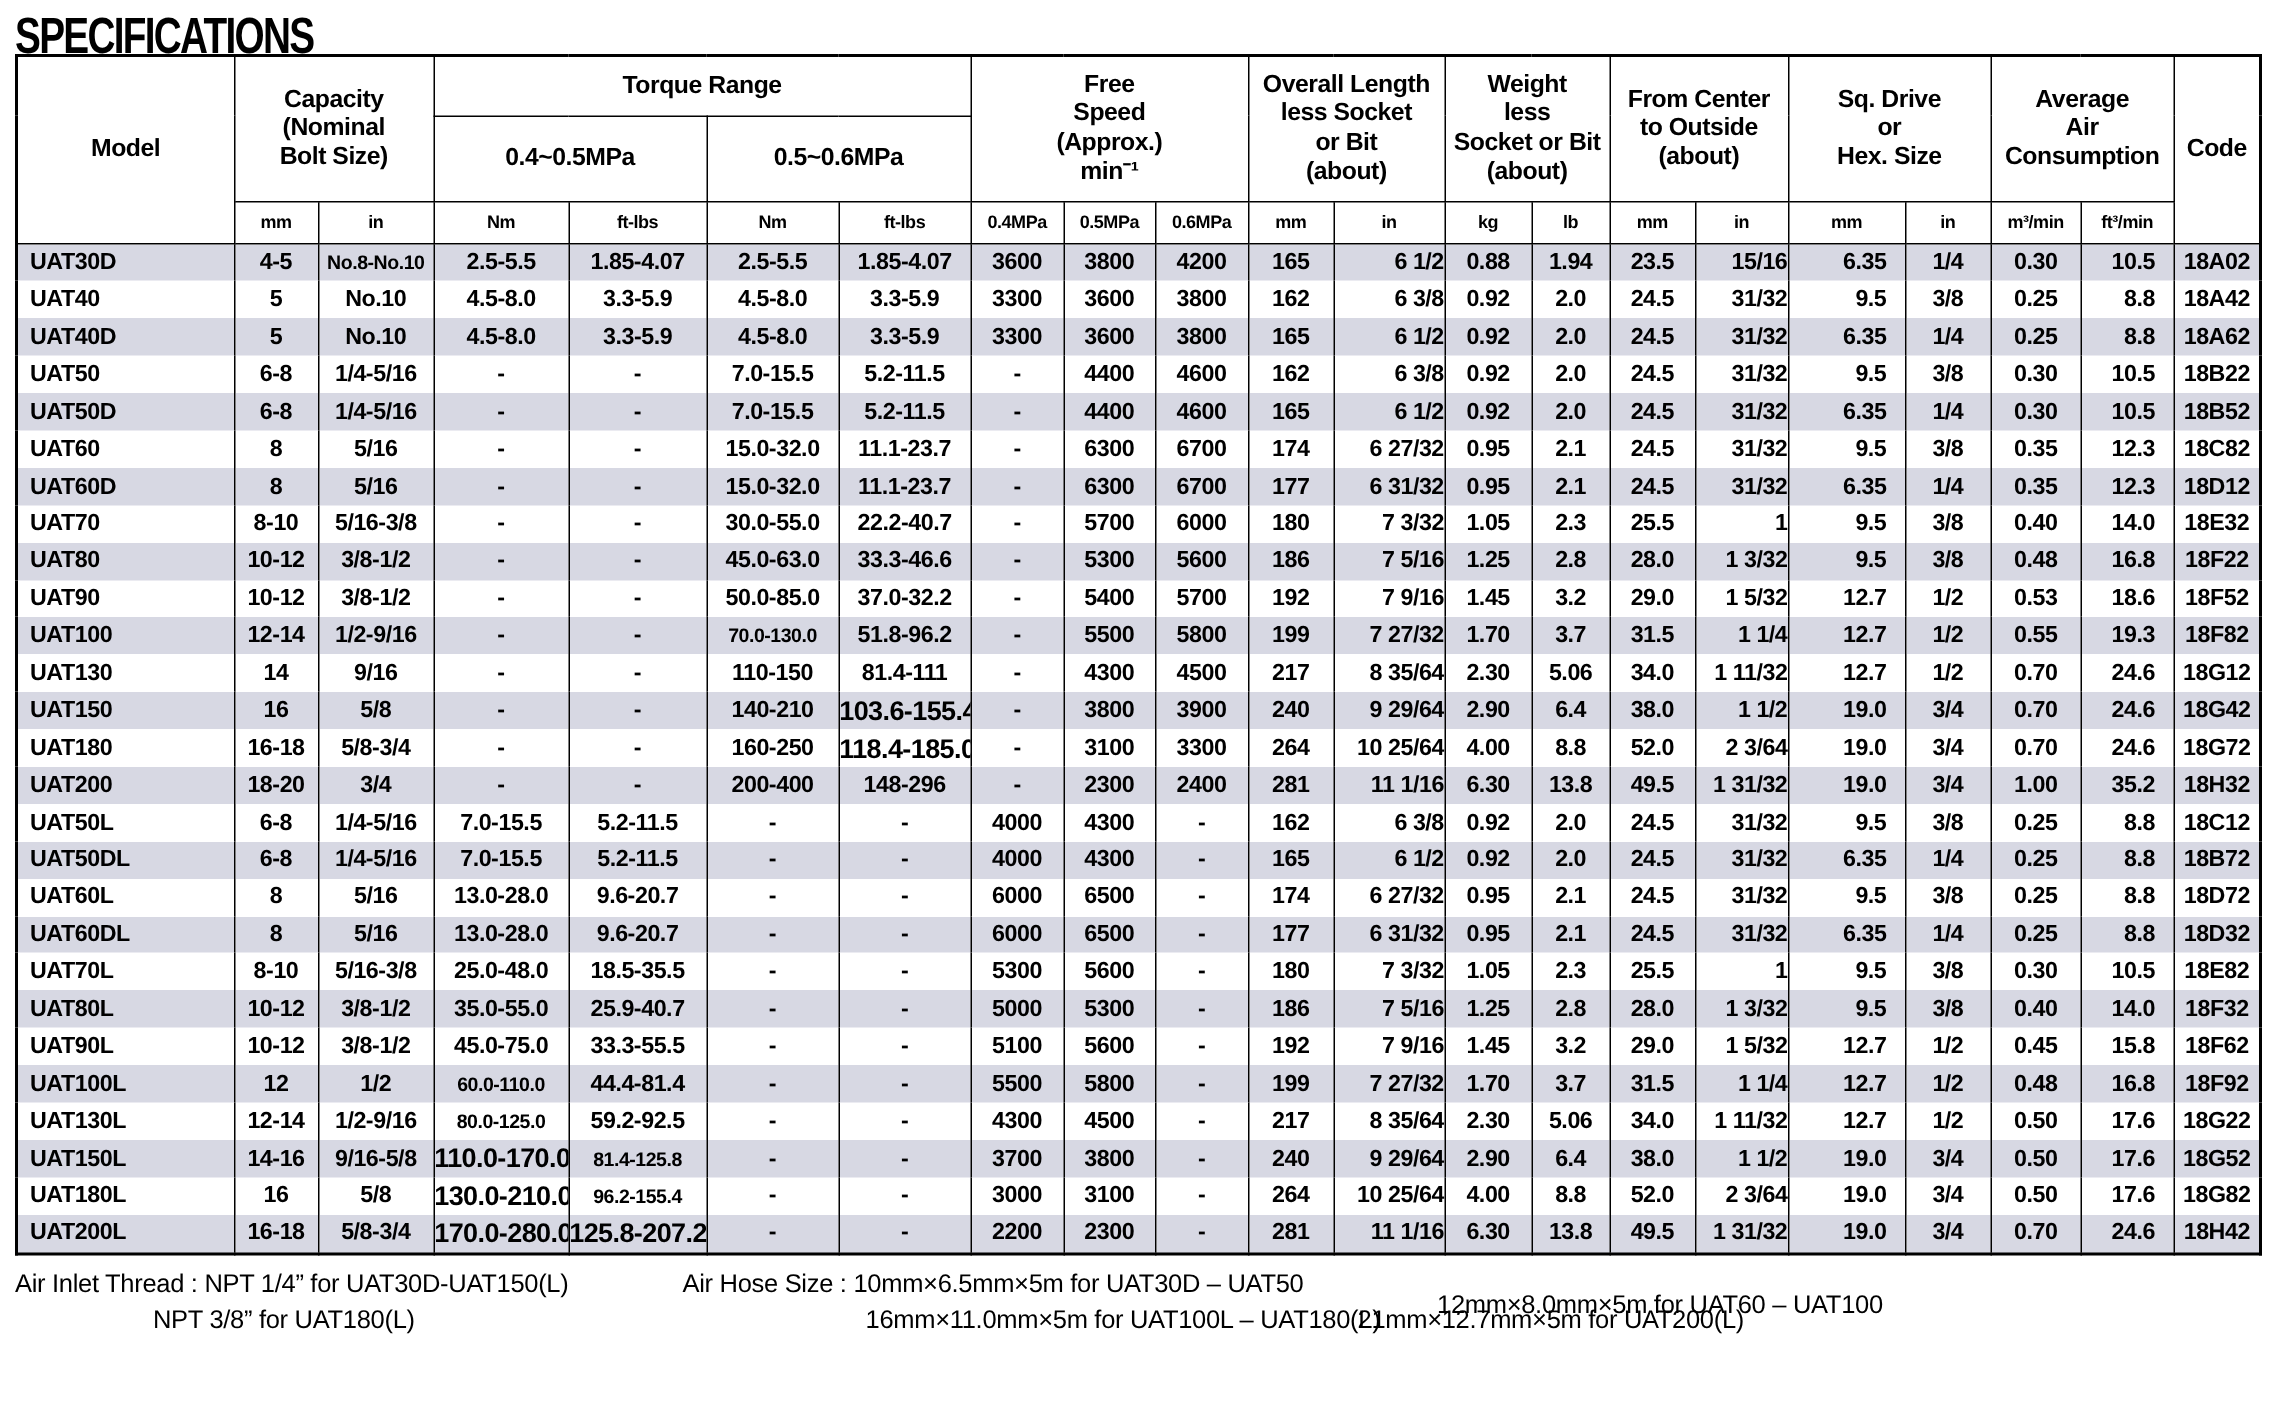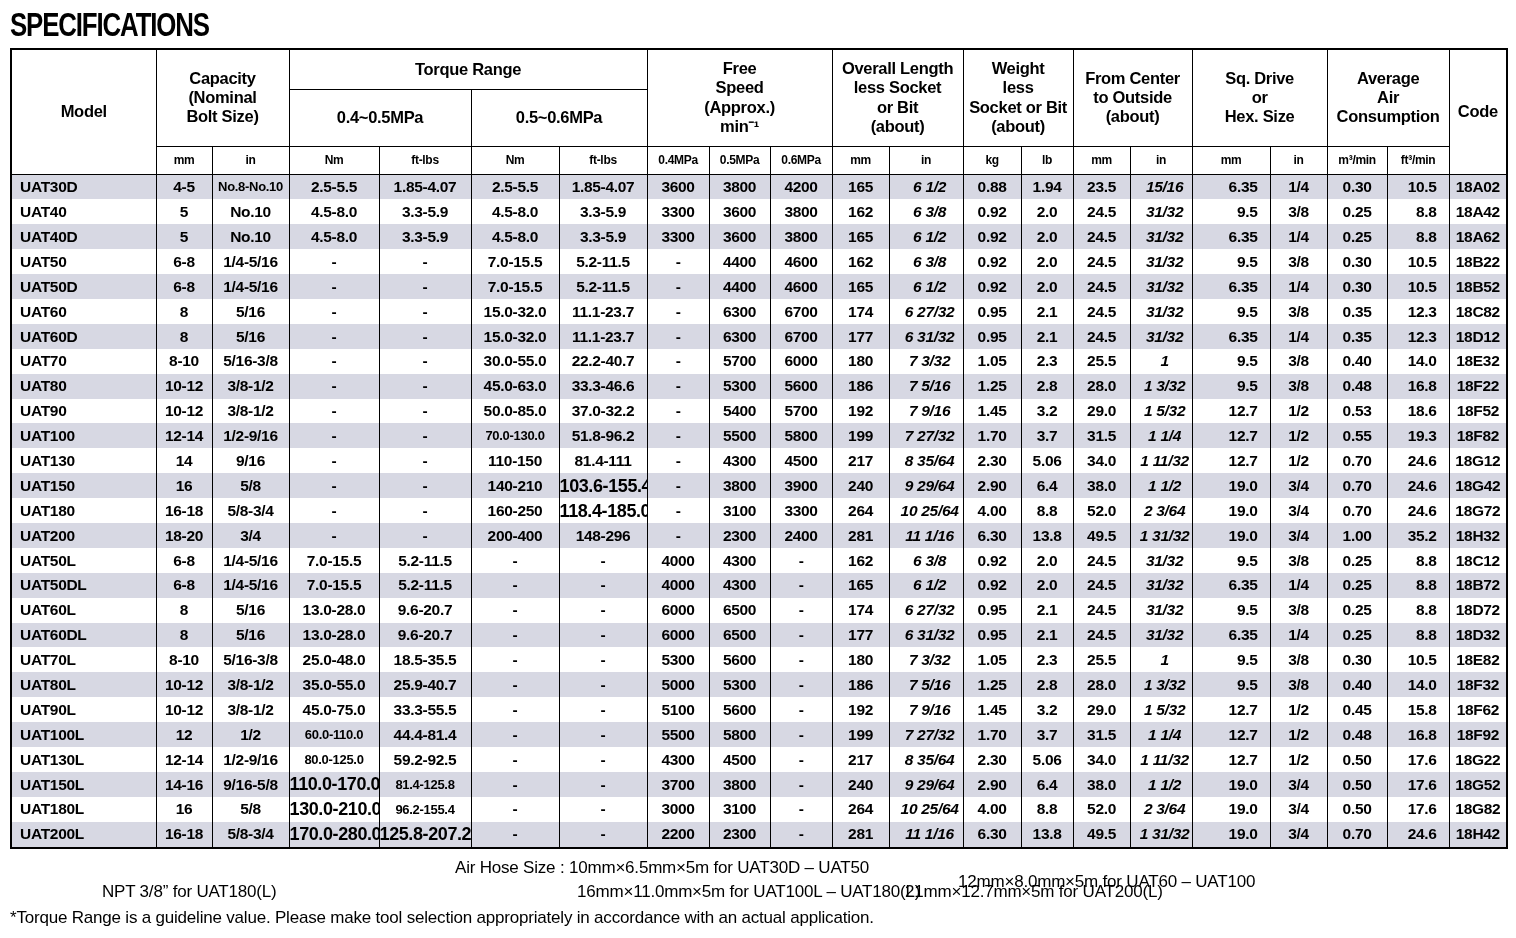--- a/index.html
+++ b/index.html
@@ -2,21 +2,21 @@
 <html style="--stripe: #d7d8e3;"><head>
 <meta charset="utf-8">
 <style>
   html,body { margin:0; padding:0; background:#ffffff; }
   body {
     width:1516px; height:938px; overflow:hidden;
     font-family:"Liberation Sans", sans-serif; color:#000;
   }
   .titlebar {
     display:flex; justify-content:space-between; align-items:flex-start;
-    padding:5px 10px 3px 10px; height:48px; box-sizing:border-box;
+    padding:5px 10px 3px 10px; height:36px; box-sizing:border-box;
   }
   .title {
     font-size:34px; font-weight:bold; letter-spacing:-1.5px;
     transform:scaleX(0.76); transform-origin:0 50%; white-space:nowrap; line-height:1;
     padding-top:2px;
   }
   .pressure { font-size:17px; margin-top:5px; white-space:nowrap; }
 
   .tablewrap { margin:0 10px; }
   table.spec {
@@ -36,21 +36,21 @@
   tbody td {
     border-left:1.5px solid #000; border-right:1.5px solid #000;
     border-top:none; border-bottom:none;
     height:24.9px; font-size:15.5px; font-weight:bold; line-height:1;
     padding:0; white-space:nowrap; overflow:hidden; letter-spacing:-0.3px;
     vertical-align:middle;
   }
   tbody tr.stripe td { background:var(--stripe, #d7d8e3); }
   td.a-model { text-align:left; padding-left:8px; }
   td.a-c { text-align:center; }
-  td.a-inl { text-align:center; padding-left:7px;font-style:italic; }
+  td.a-inl { text-align:right; padding-left:7px; }
   td.a-rsq { text-align:right; padding-right:12px;margin-top:28px; }
   td.a-rft { text-align:right; padding-right:12px; }
   td.f10 { font-size:13px; }
   td.f11 { font-size:18px; letter-spacing:-0.4px; }
 
   .footnotes { position:relative; height:78px; margin:6px 10px 0 10px; font-size:17px; letter-spacing:-0.2px; }
   .footnotes span { position:absolute; white-space:nowrap; }
   .fn-inlet1 { left:0;   top:3px; }
   .fn-inlet2 { left:92px; top:27px; }
   .fn-hose1  { left:445px; top:3px; }
@@ -767,19 +767,19 @@
           <td class="a-c">3/4</td>
           <td class="a-c">0.70</td>
           <td class="a-rft">24.6</td>
           <td class="a-c">18H42</td>
         </tr>
       </tbody>
 </table>
 </div>
 
 <div class="footnotes">
+  <span class="fn-inlet1">Air Inlet Thread : NPT 1/4” for UAT30D-UAT150(L)</span>
   <span class="fn-inlet2">NPT 3/8” for UAT180(L)</span>
   <span class="fn-hose1">Air Hose Size : 10mm×6.5mm×5m for UAT30D – UAT50</span>
   <span class="fn-hose2">16mm×11.0mm×5m for UAT100L – UAT180(L)</span>
   <span class="fn-hoseb1">12mm×8.0mm×5m for UAT60 – UAT100</span>
   <span class="fn-hoseb2">21mm×12.7mm×5m for UAT200(L)</span>
-  <span class="fn-note">*Torque Range is a guideline value. Please make tool selection appropriately in accordance with an actual application.</span>
 </div>
 
 </body></html>

